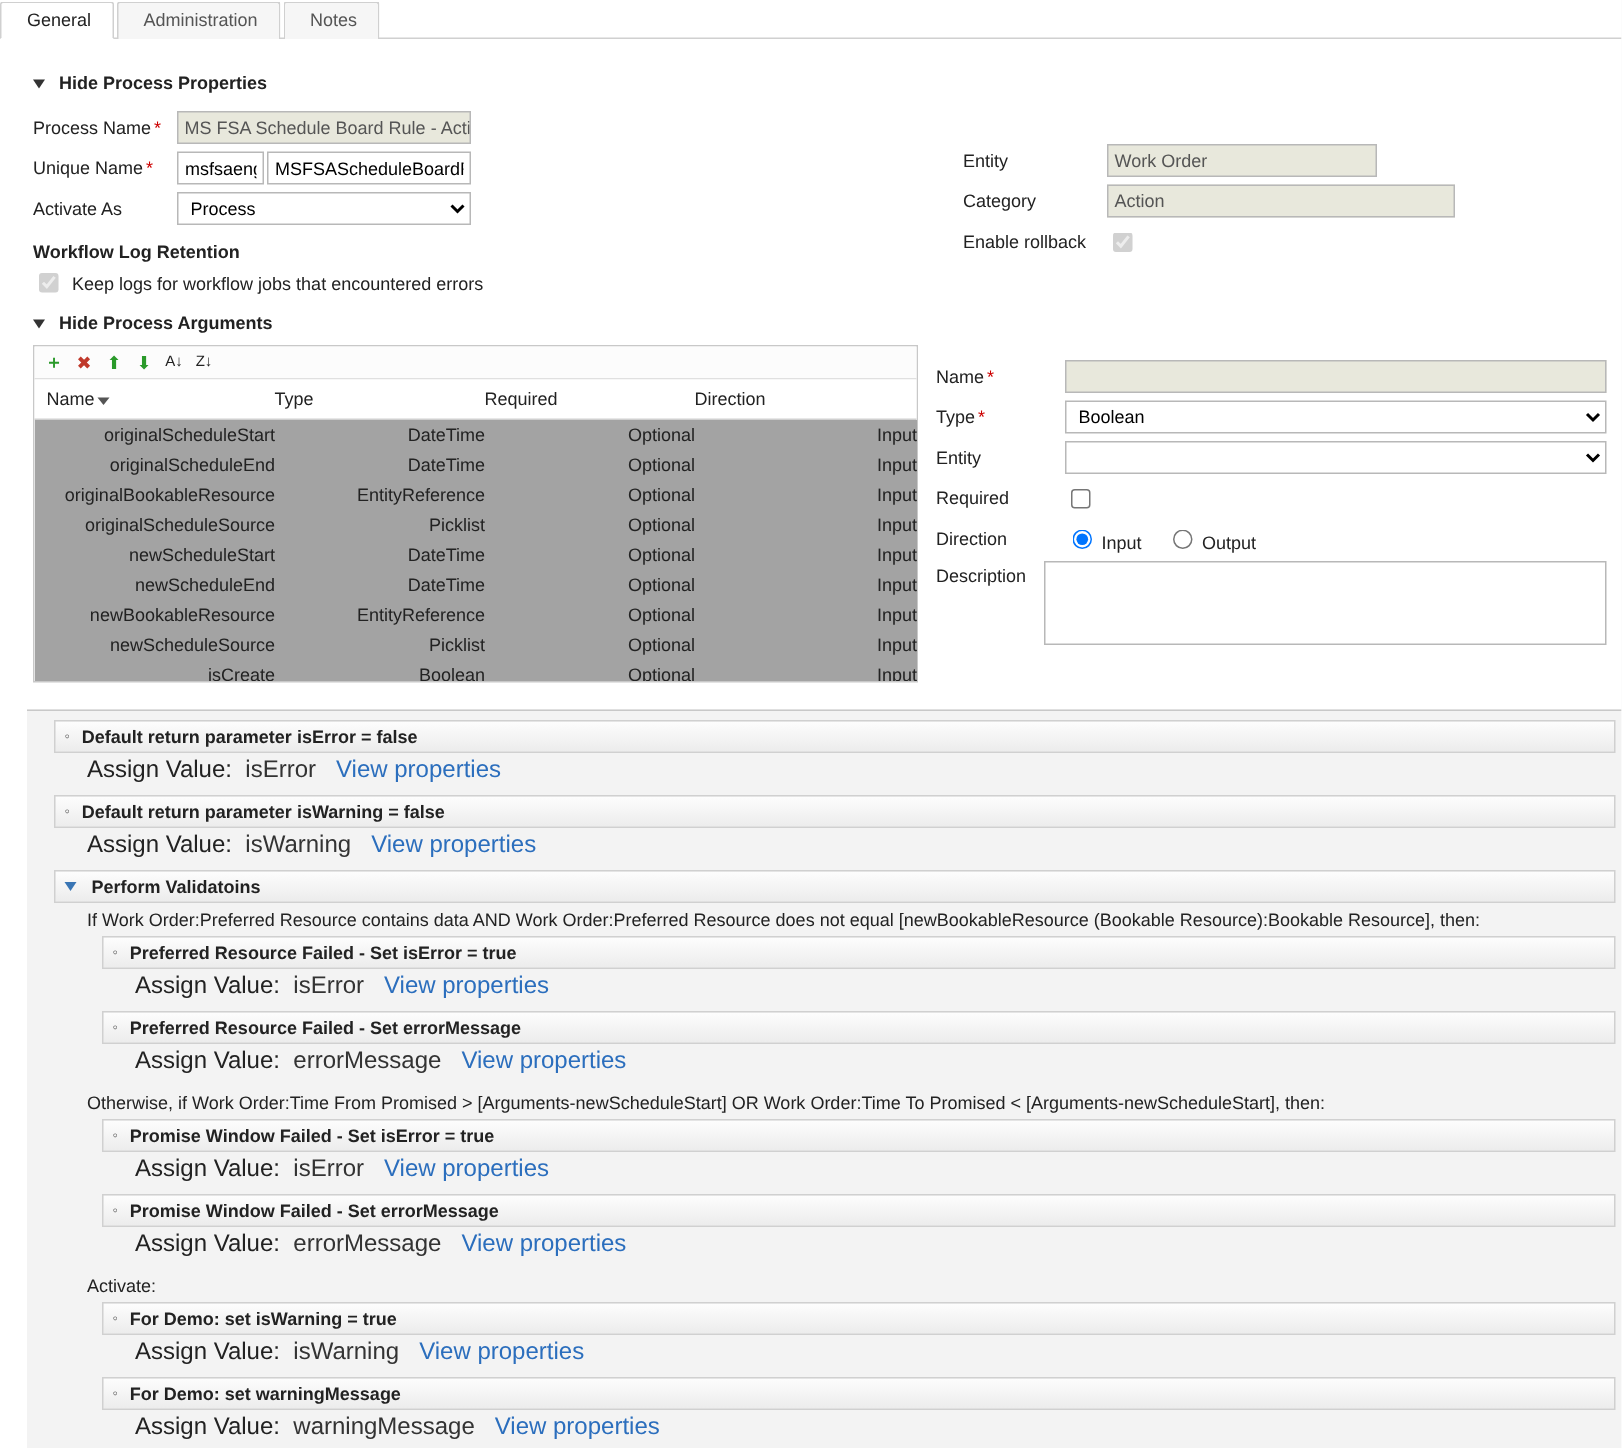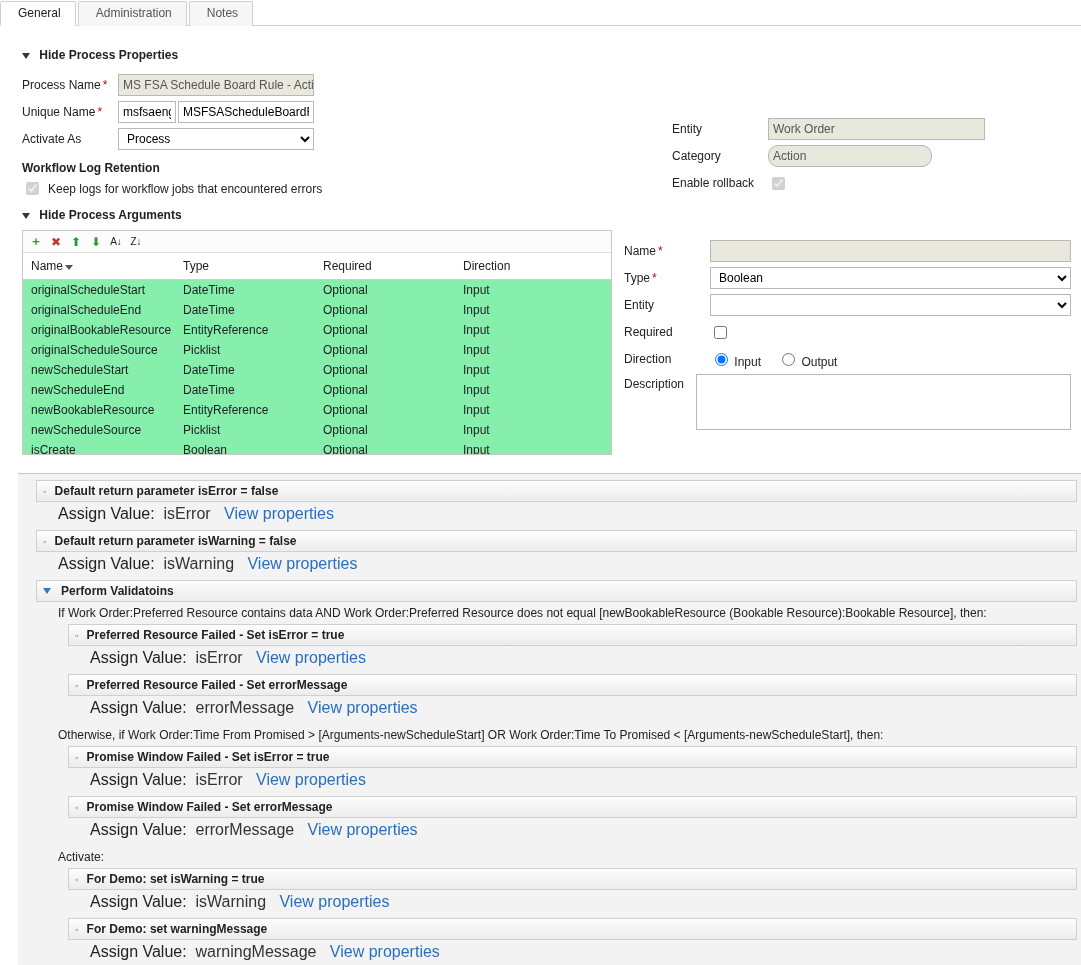--- a/index.html
+++ b/index.html
@@ -43,21 +43,21 @@
   }
   .section-toggle .caret {
     display: inline-block;
     width: 0; height: 0;
     border-left: 4px solid transparent;
     border-right: 4px solid transparent;
     border-top: 6px solid #333;
     margin-right: 6px;
   }
 
-  .props-row { display: flex; align-items: flex-end; gap: 30px; }
+  .props-row { display: flex; align-items: center; }
   .props-col { flex: 0 0 auto; }
   .props-left { width: 620px; }
   .props-right { flex: 1; }
   .fldrow {
     display: flex;
     align-items: center;
     margin: 3px 0;
     height: 24px;
   }
   .fldlabel {
@@ -113,21 +113,22 @@
   }
   .grid-head {
     display: flex;
     border-bottom: 1px solid #d0d0d0;
     background: #fff;
     padding: 6px 0;
   }
   .grid-body {
     height: 174px;
     overflow-y: scroll;
-    background: #86efac;
+    background: #a3a3a3;
+    text-align: right;
   }
   .grid-row {
     display: flex;
     padding: 3px 0;
   }
   .gc-name { width: 160px; padding-left: 8px; }
   .gc-type { width: 140px; }
   .gc-req  { width: 140px; }
   .gc-dir  { flex: 1; }
   .grid-head .hcol { color: #222; font-weight: normal; }
@@ -233,25 +234,25 @@
       <div class="subheader">Workflow Log Retention</div>
       <label class="chkrow">
         <input type="checkbox" checked="" disabled="" class="disabled-check" style="">
         <span>Keep logs for workflow jobs that encountered errors</span>
       </label>
     </div>
 
     <div class="props-col props-right">
       <div class="fldrow">
         <span class="fldlabel">Entity</span>
-        <div class="txtro" style="width:217px;">Work Order</div>
+        <div class="txtro" style="width:180px;">Work Order</div>
       </div>
       <div class="fldrow">
         <span class="fldlabel">Category</span>
-        <div class="txtro" style="width:164px;border-radius:10px;">Action</div>
+        <div class="txtro" style="width:232px;">Action</div>
       </div>
       <div class="fldrow">
         <span class="fldlabel">Enable rollback</span>
         <input type="checkbox" checked="" disabled="" class="disabled-check" style="">
       </div>
     </div>
   </div>
 
   <div class="section-toggle">
     <span class="caret"></span>

